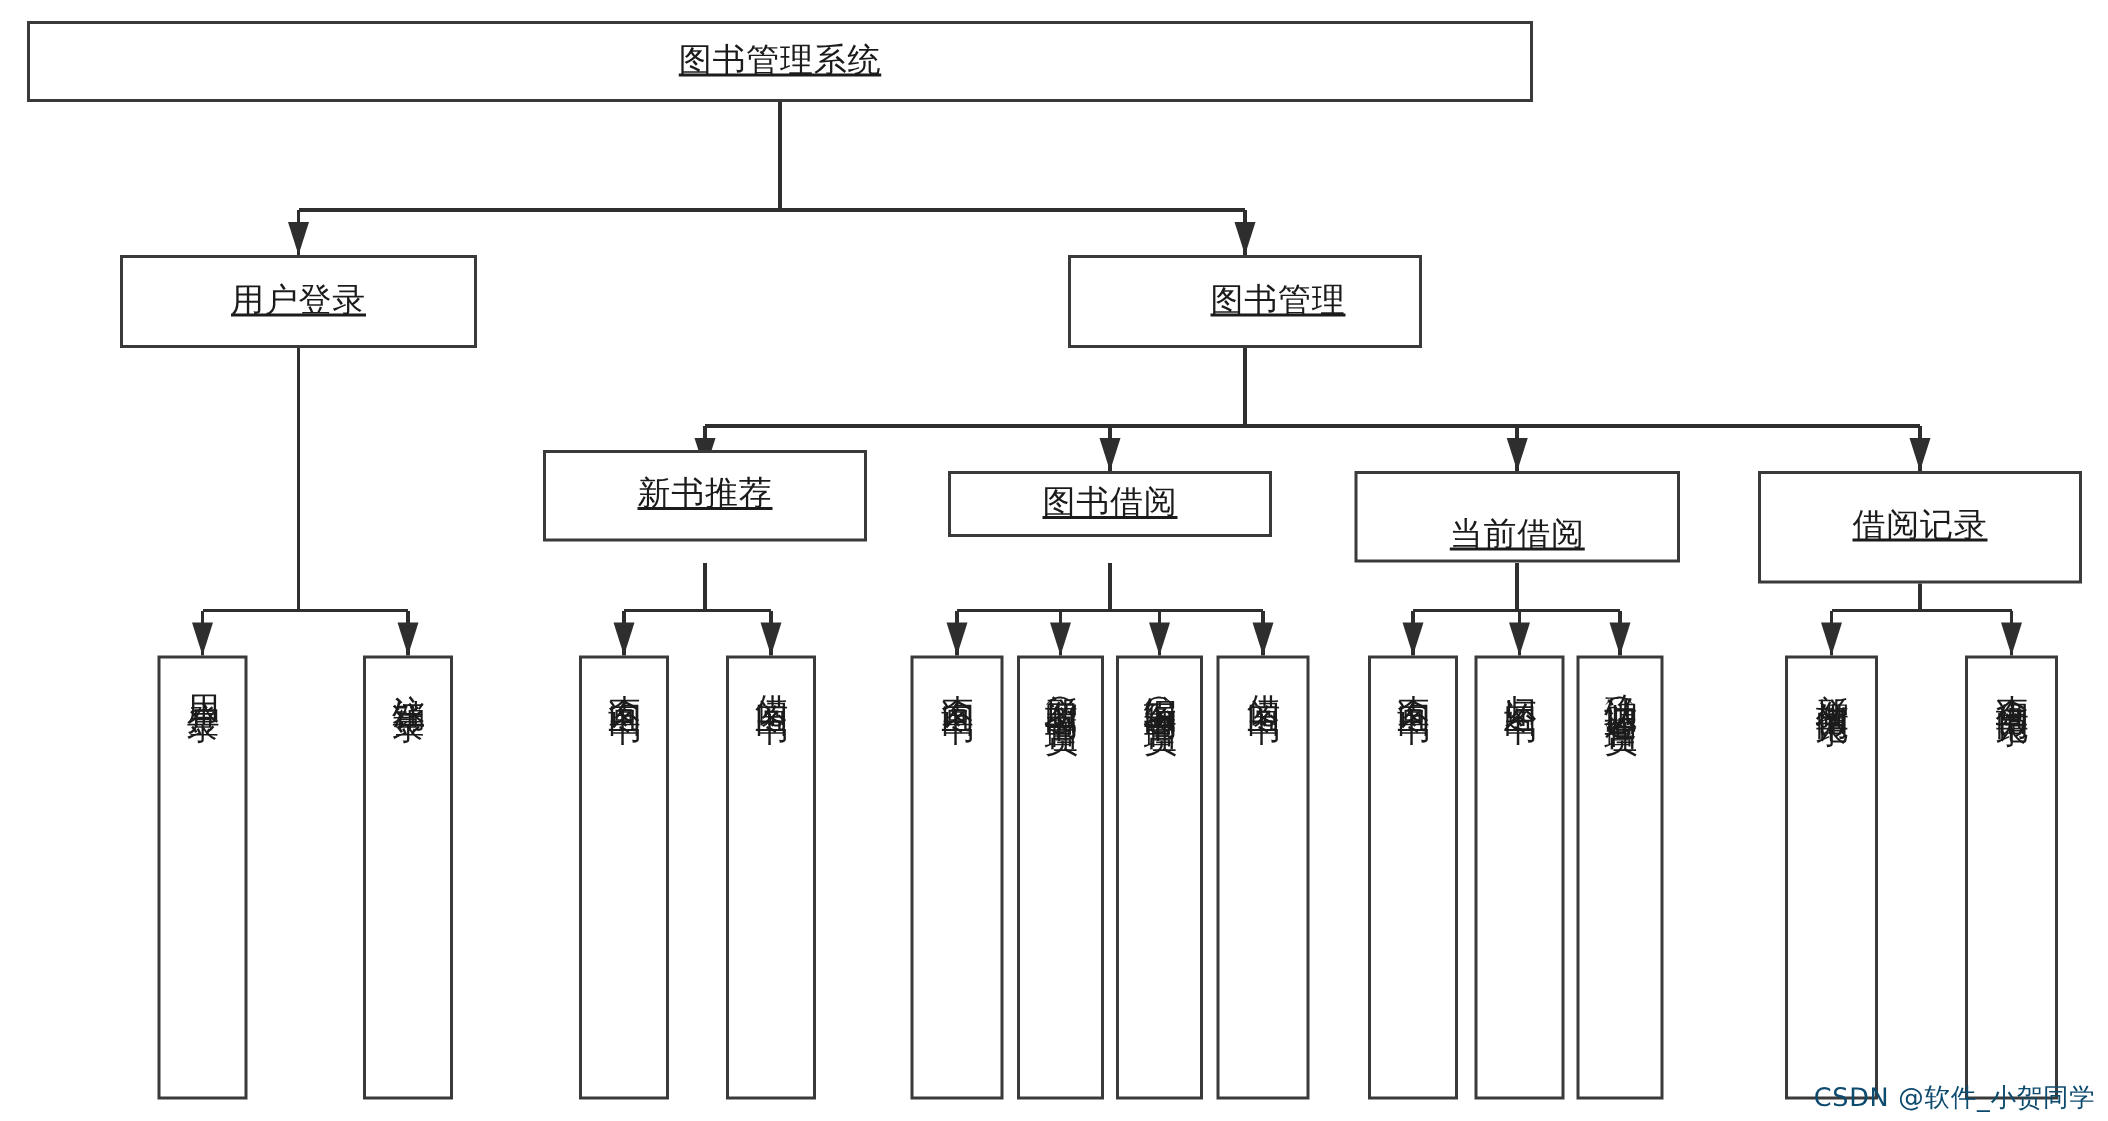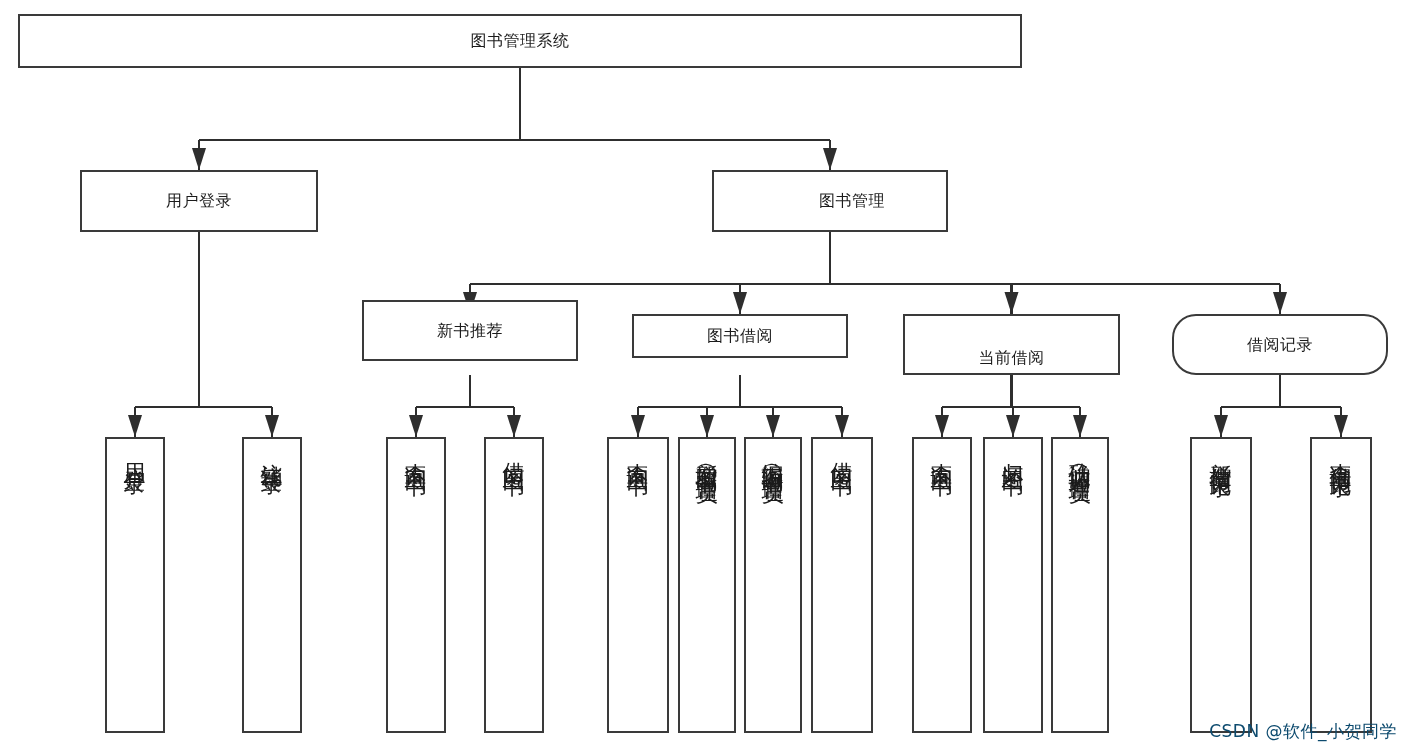--- a/index.html
+++ b/index.html
@@ -27,25 +27,26 @@
   .node {
     position: absolute;
     box-sizing: border-box;
     background: #ffffff;
     border: 2px solid #3a3a3a;
     display: flex;
     align-items: center;
     justify-content: center;
   }
   .node.horiz .node-label {
-    font-size: 16px;
+    font-size: 22px;
     color: #1b1b1b;
     line-height: 1.1;
     letter-spacing: 0.5px;
     white-space: nowrap;
+    text-decoration: underline;
   }
   .node.vert {
     align-items: flex-start;
     justify-content: center;
     padding-top: 6px;
   }
   .node.vert .node-label {
     writing-mode: vertical-rl;
     text-orientation: upright;
     font-size: 22px;
@@ -137,21 +138,21 @@
       </div>
       <div class="node horiz" style="left: 362px; top: 300px; width: 216px; height: 61px; border-color: rgb(58, 58, 58); background: rgb(255, 255, 255);">
         <span class="node-label" style="color: rgb(27, 27, 27);">新书推荐</span>
       </div>
       <div class="node horiz" style="left: 632px; top: 314px; width: 216px; height: 44px; border-color: rgb(58, 58, 58); background: rgb(255, 255, 255);">
         <span class="node-label" style="color: rgb(27, 27, 27);">图书借阅</span>
       </div>
       <div class="node horiz" style="left: 903px; top: 314px; width: 217px; height: 61px; border-color: rgb(58, 58, 58); background: rgb(255, 255, 255);">
         <span class="node-label" style="color: rgb(27, 27, 27); margin-top: 26px;">当前借阅</span>
       </div>
-      <div class="node horiz" style="left: 1172px; top: 314px; width: 216px; height: 61px; border-color: rgb(58, 58, 58); background: rgb(255, 255, 255); border-radius: 24px;">
+      <div class="node horiz" style="left: 1172px; top: 314px; width: 216px; height: 75px; border-color: rgb(58, 58, 58); background: rgb(255, 255, 255);">
         <span class="node-label" style="color: rgb(27, 27, 27);">借阅记录</span>
       </div>
       <div class="node vert" style="left: 105px; top: 437px; width: 60px; height: 296px; border-color: rgb(58, 58, 58); background: rgb(255, 255, 255);">
         <span class="node-label" style="color: rgb(27, 27, 27);">用户登录</span>
       </div>
       <div class="node vert" style="left: 242px; top: 437px; width: 60px; height: 296px; border-color: rgb(58, 58, 58); background: rgb(255, 255, 255);">
         <span class="node-label" style="color: rgb(27, 27, 27);">注销登录</span>
       </div>
       <div class="node vert" style="left: 386px; top: 437px; width: 60px; height: 296px; border-color: rgb(58, 58, 58); background: rgb(255, 255, 255);">
         <span class="node-label" style="color: rgb(27, 27, 27);">查询图书</span>

